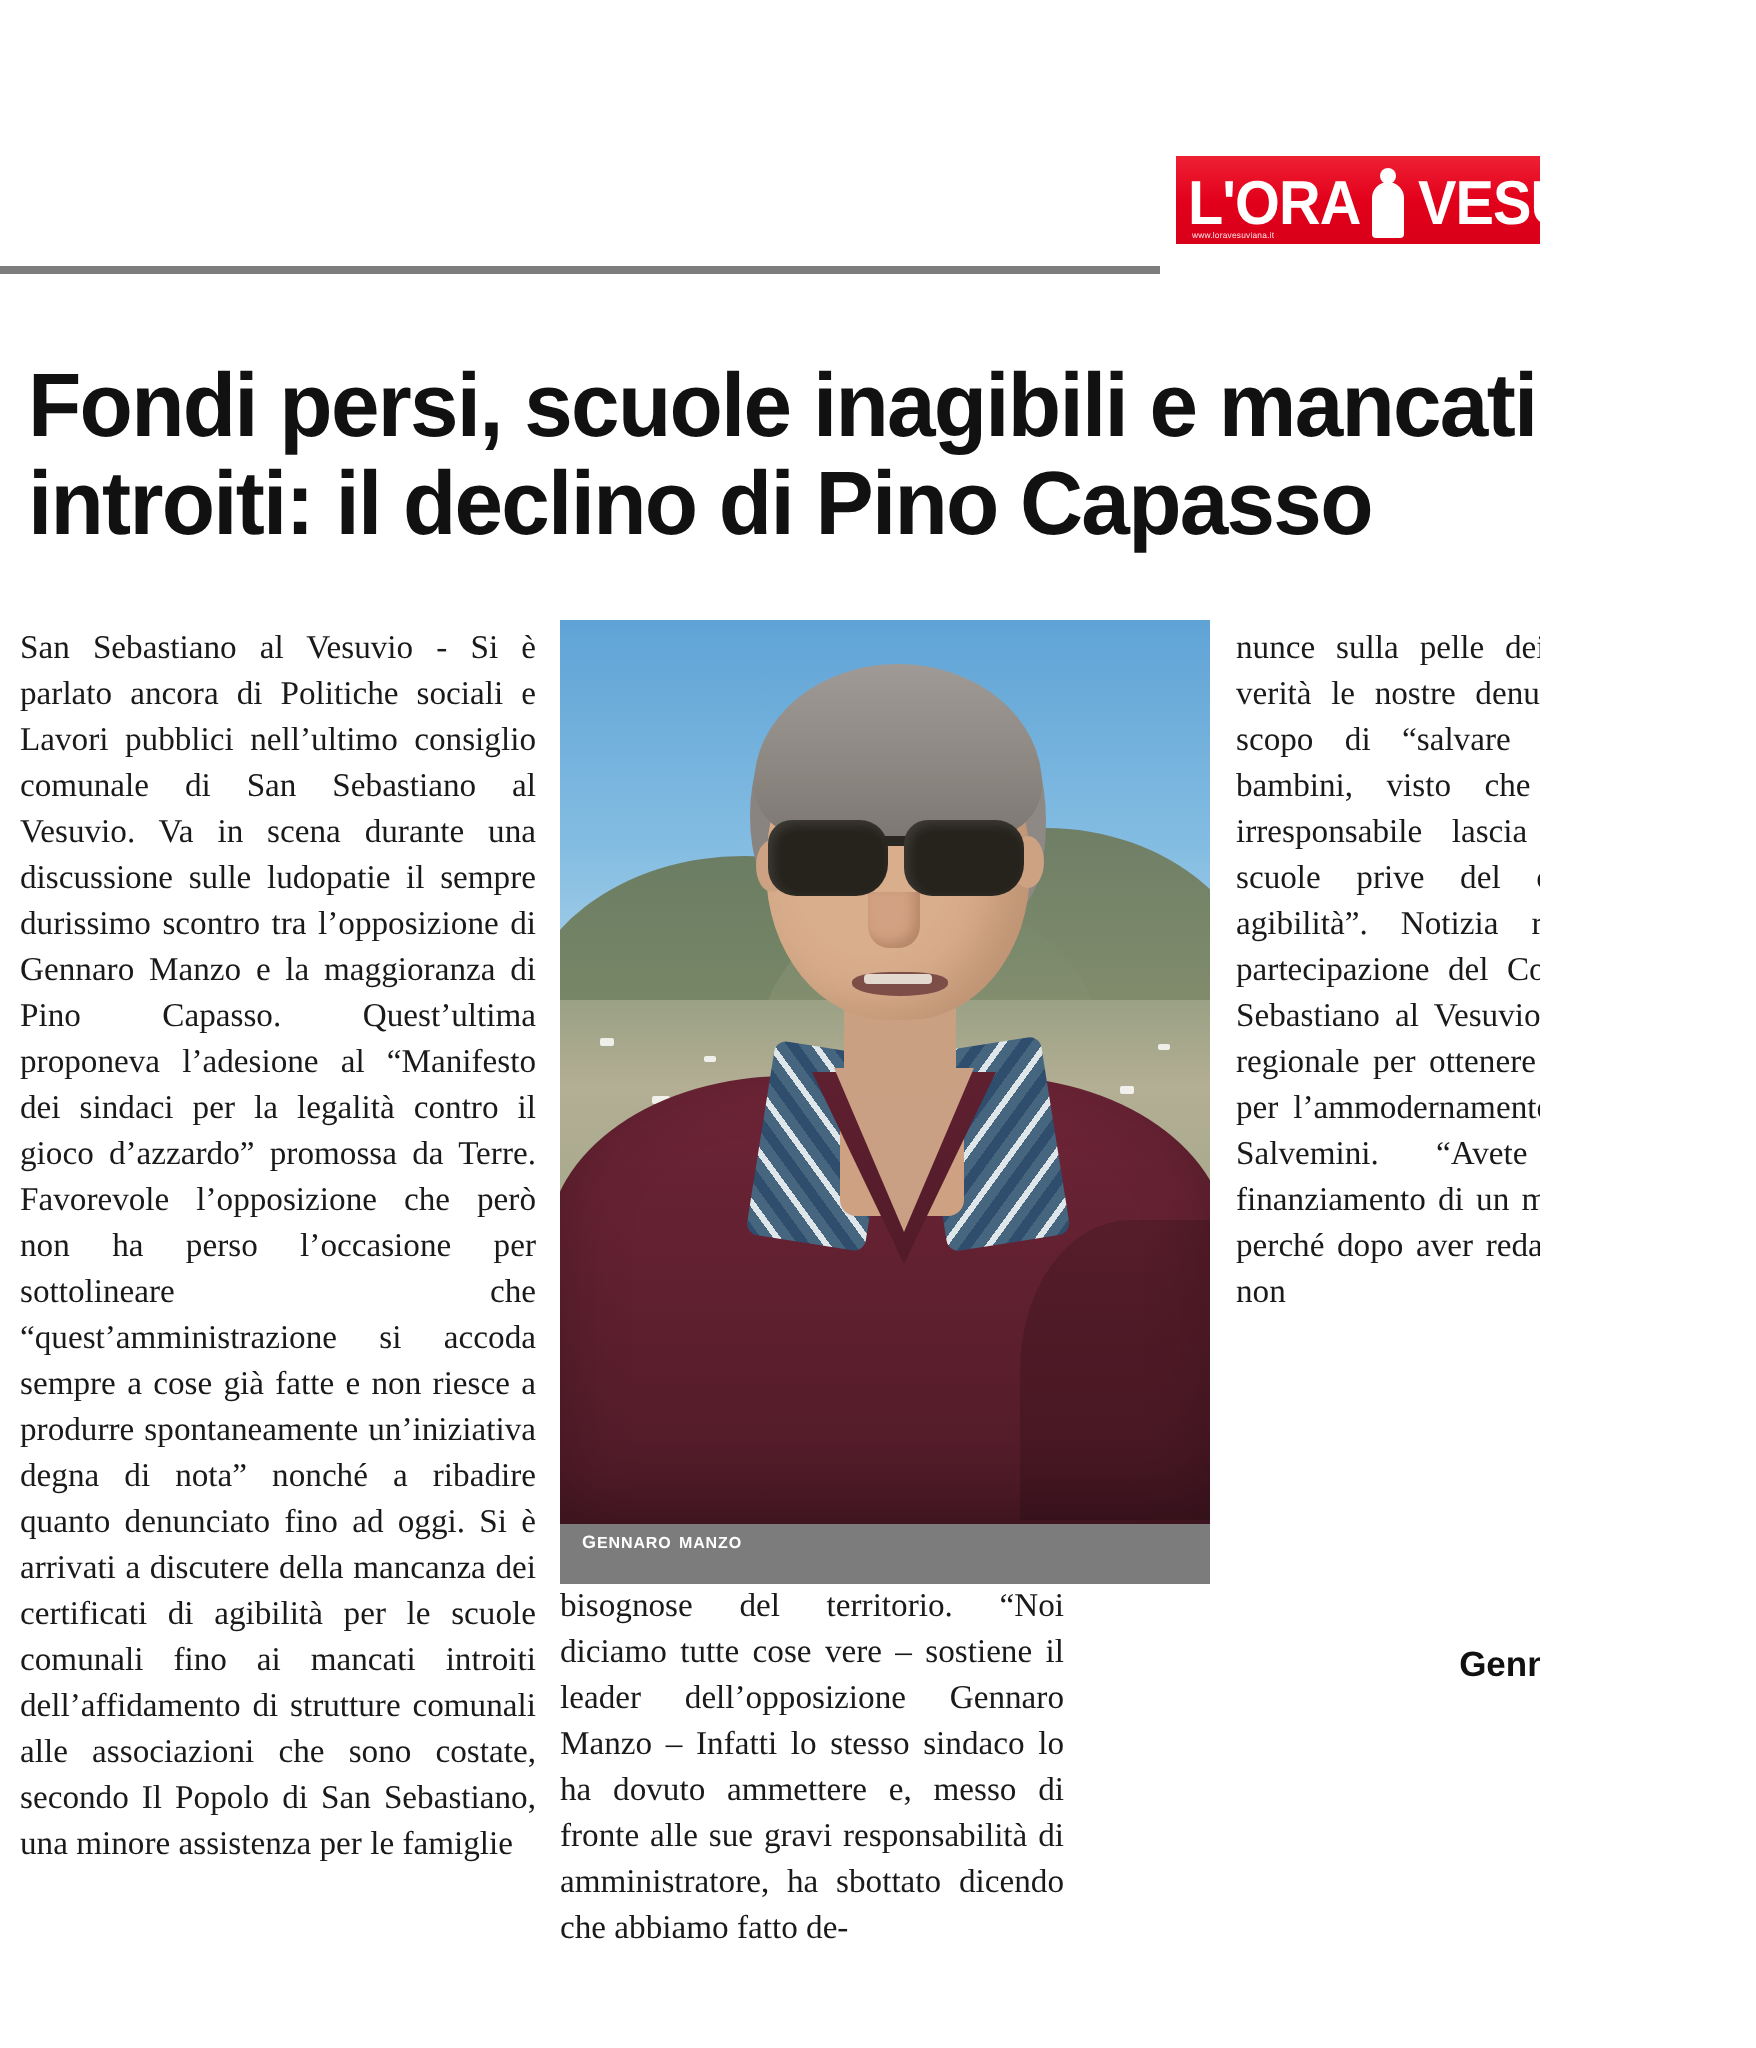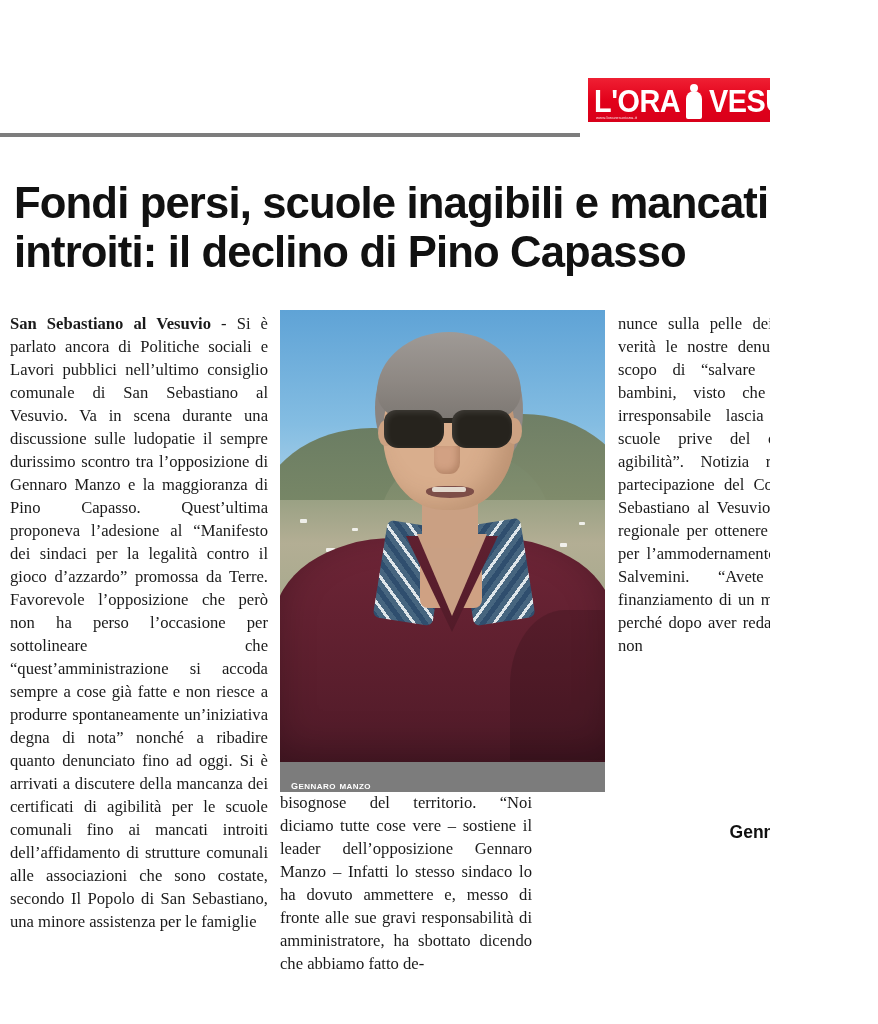--- a/index.html
+++ b/index.html
@@ -135,21 +135,21 @@
     position: absolute;
     font-family: "Liberation Serif", "DejaVu Serif", serif;
     font-size: 16.6px;
     line-height: 23.0px;
     color: #1a1a1a;
     text-align: justify;
     text-justify: inter-word;
     hyphens: none;
   }
   .col p { margin: 0; }
-  .lead { font-weight: bold; }
+  .lead { font-weight: normal; }
 
   #col1 { left: 10px;  top: 312px; width: 258px; }
   #col2 { left: 280px; top: 791px; width: 252px; }
   #col3 { left: 618px; top: 312px; width: 248px; }
   #colwide {
     left: 540px; top: 818px; width: 326px;
   }
 
   
   #byline {
@@ -352,21 +352,21 @@
     border-radius: 50% 0 0 0;
   }
 
   
   #caption {
     position: absolute;
     left: 0; bottom: 0;
     width: 325px; height: 30px;
     background: #7c7c7c;
     display: flex;
-    align-items: flex-end;
+    align-items: flex-start;
     padding-left: 11px;
   }
   #caption-text {
     color: #ffffff;
     font-family: "Liberation Sans", sans-serif;
     font-size: 11.5px;
     font-weight: bold;
     letter-spacing: .45px;
     font-variant: small-caps;
     text-transform: lowercase;

